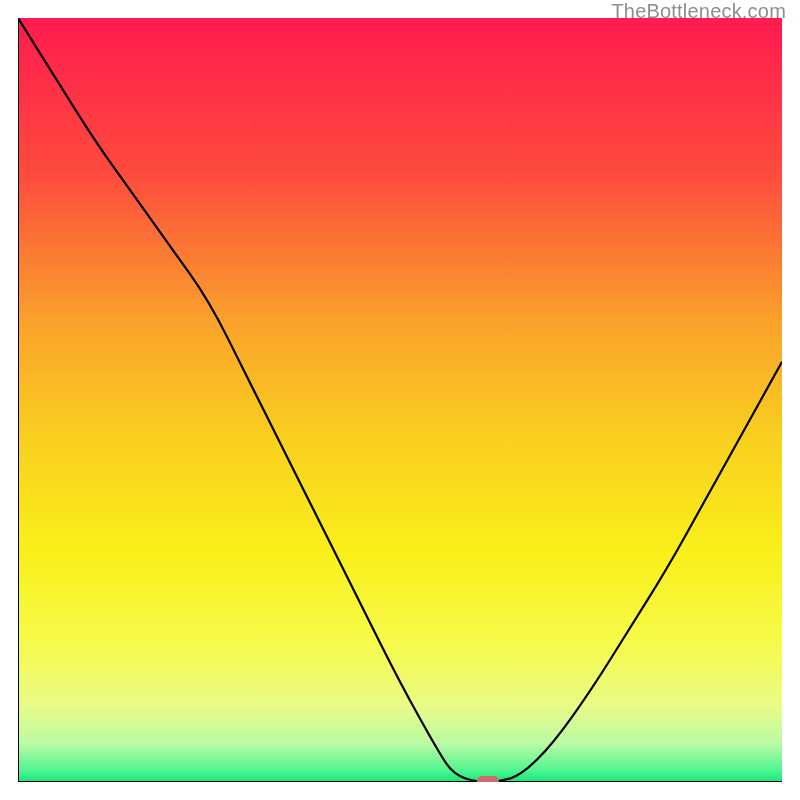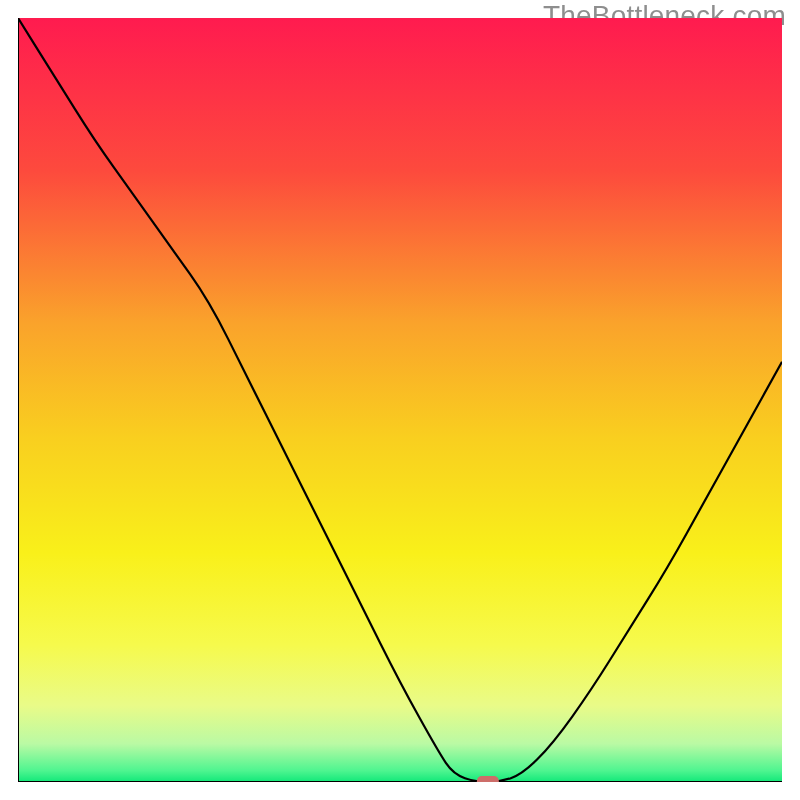--- a/index.html
+++ b/index.html
@@ -39,21 +39,21 @@
     fill: none;
   }
   .marker {
     fill: #cd6d69;
     stroke: none;
   }
   .watermark {
     position: absolute;
     top: 0px;
     right: 14px;
-    font-size: 28px;
+    font-size: 20px;
     color: #8e8e8e;
     font-weight: 400;
     letter-spacing: 0.2px;
   }
 </style>
 </head>
 <body>
 
 <div class="chart-wrap">
   <div class="watermark">TheBottleneck.com</div>

